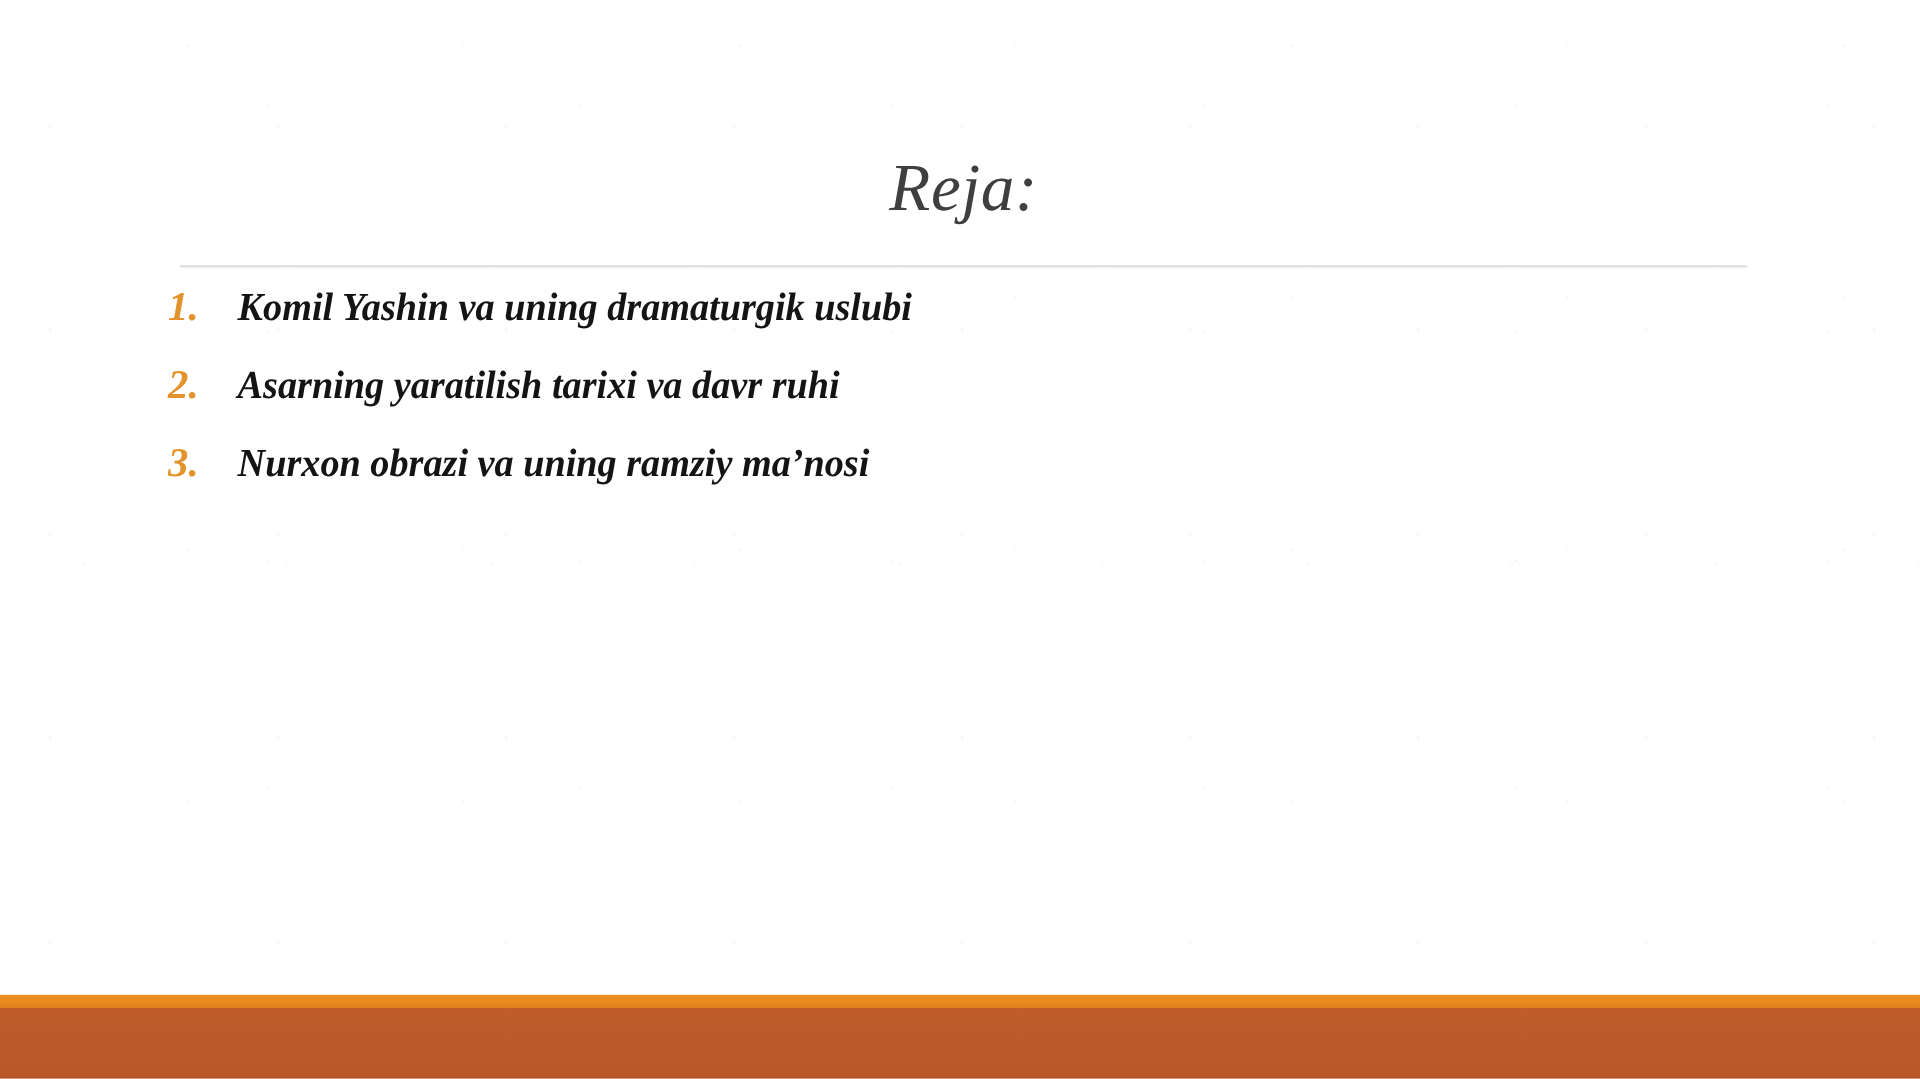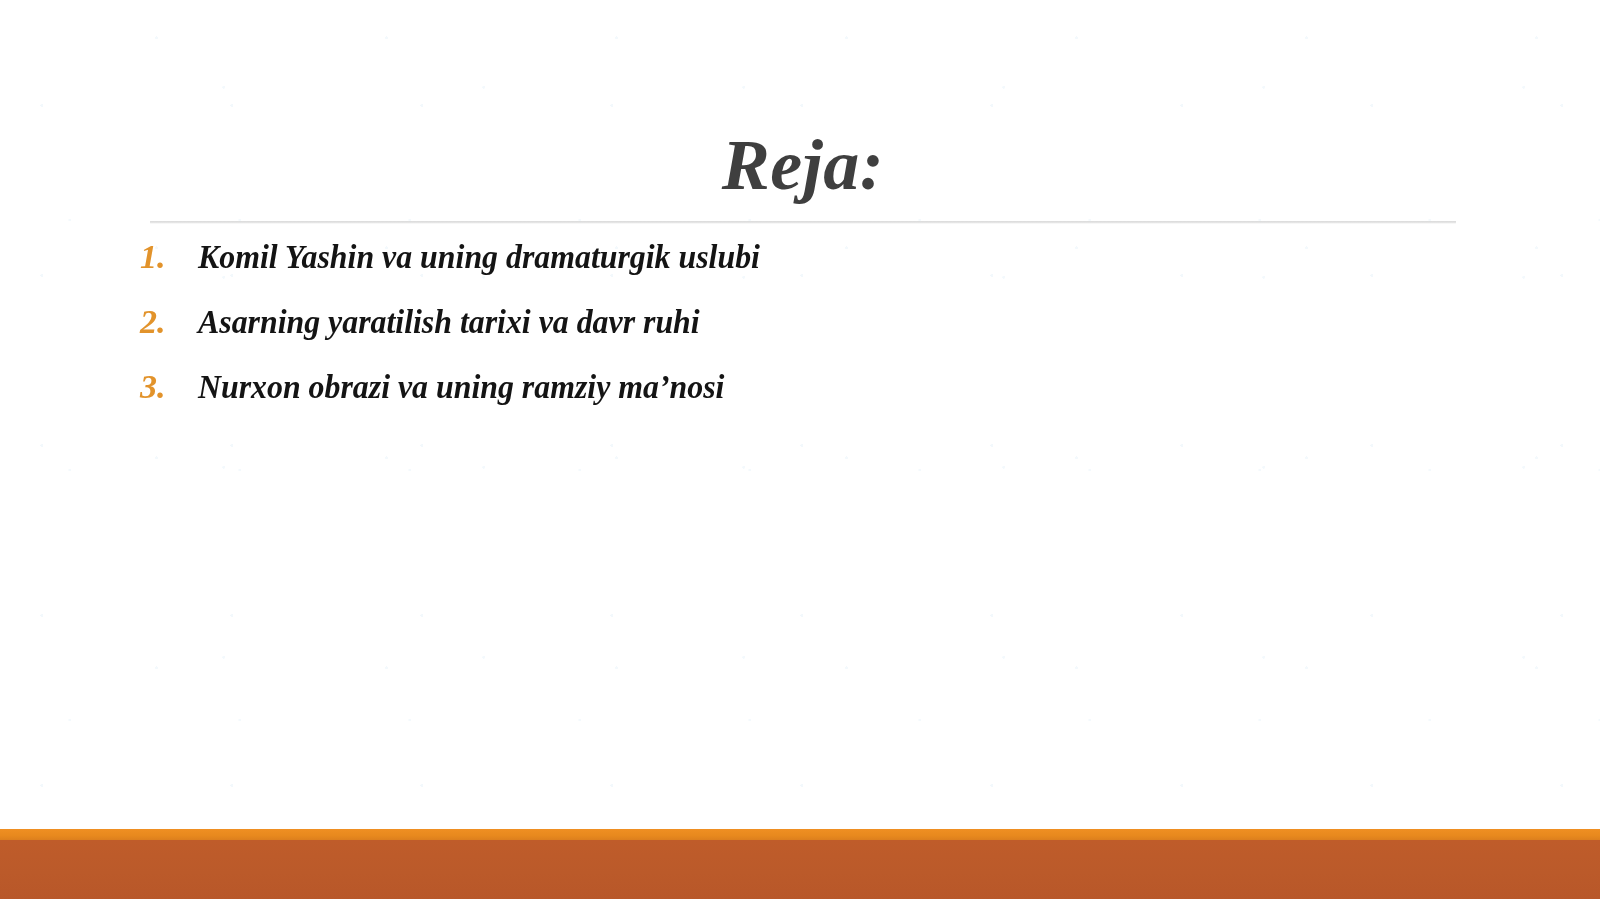--- a/index.html
+++ b/index.html
@@ -34,22 +34,22 @@
     position: absolute;
     left: 150px;
     top: 128px;
     width: 1306px;
     text-align: center;
   }
   .slide-title {
     margin: 0;
     font-family: "Liberation Serif", "DejaVu Serif", serif;
     font-style: italic;
-    font-weight: 700;
-    font-size: 72px;
+    font-weight: 400;
+    font-size: 56px;
     line-height: 1.04;
     color: #3f3f3f;
     letter-spacing: 0.5px;
     white-space: pre;
   }
 
   
   .title-divider {
     position: absolute;
     left: 150px;

